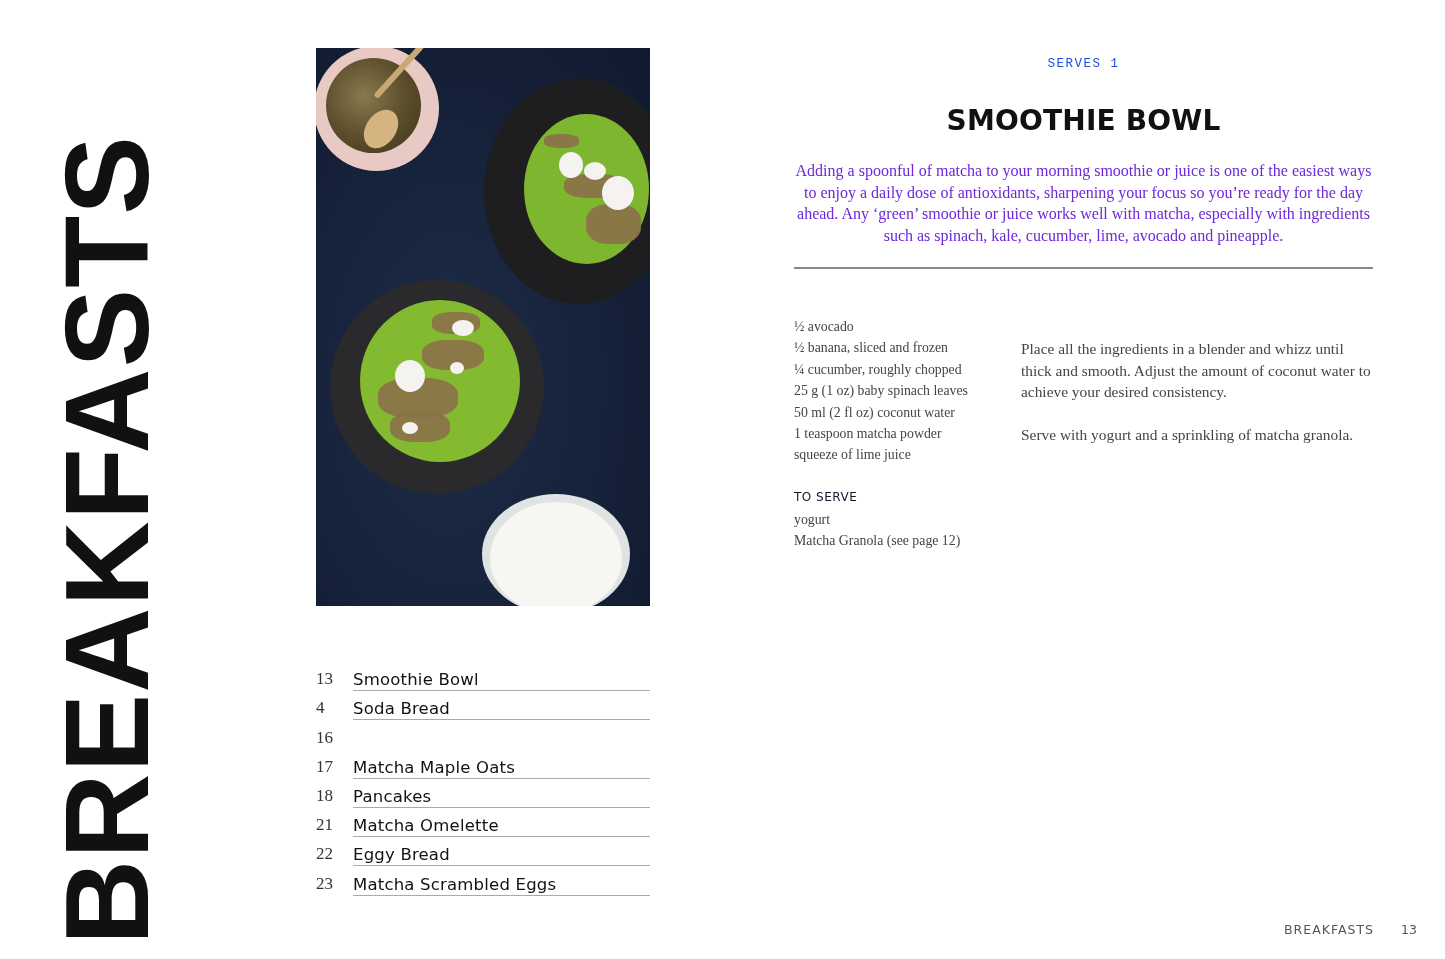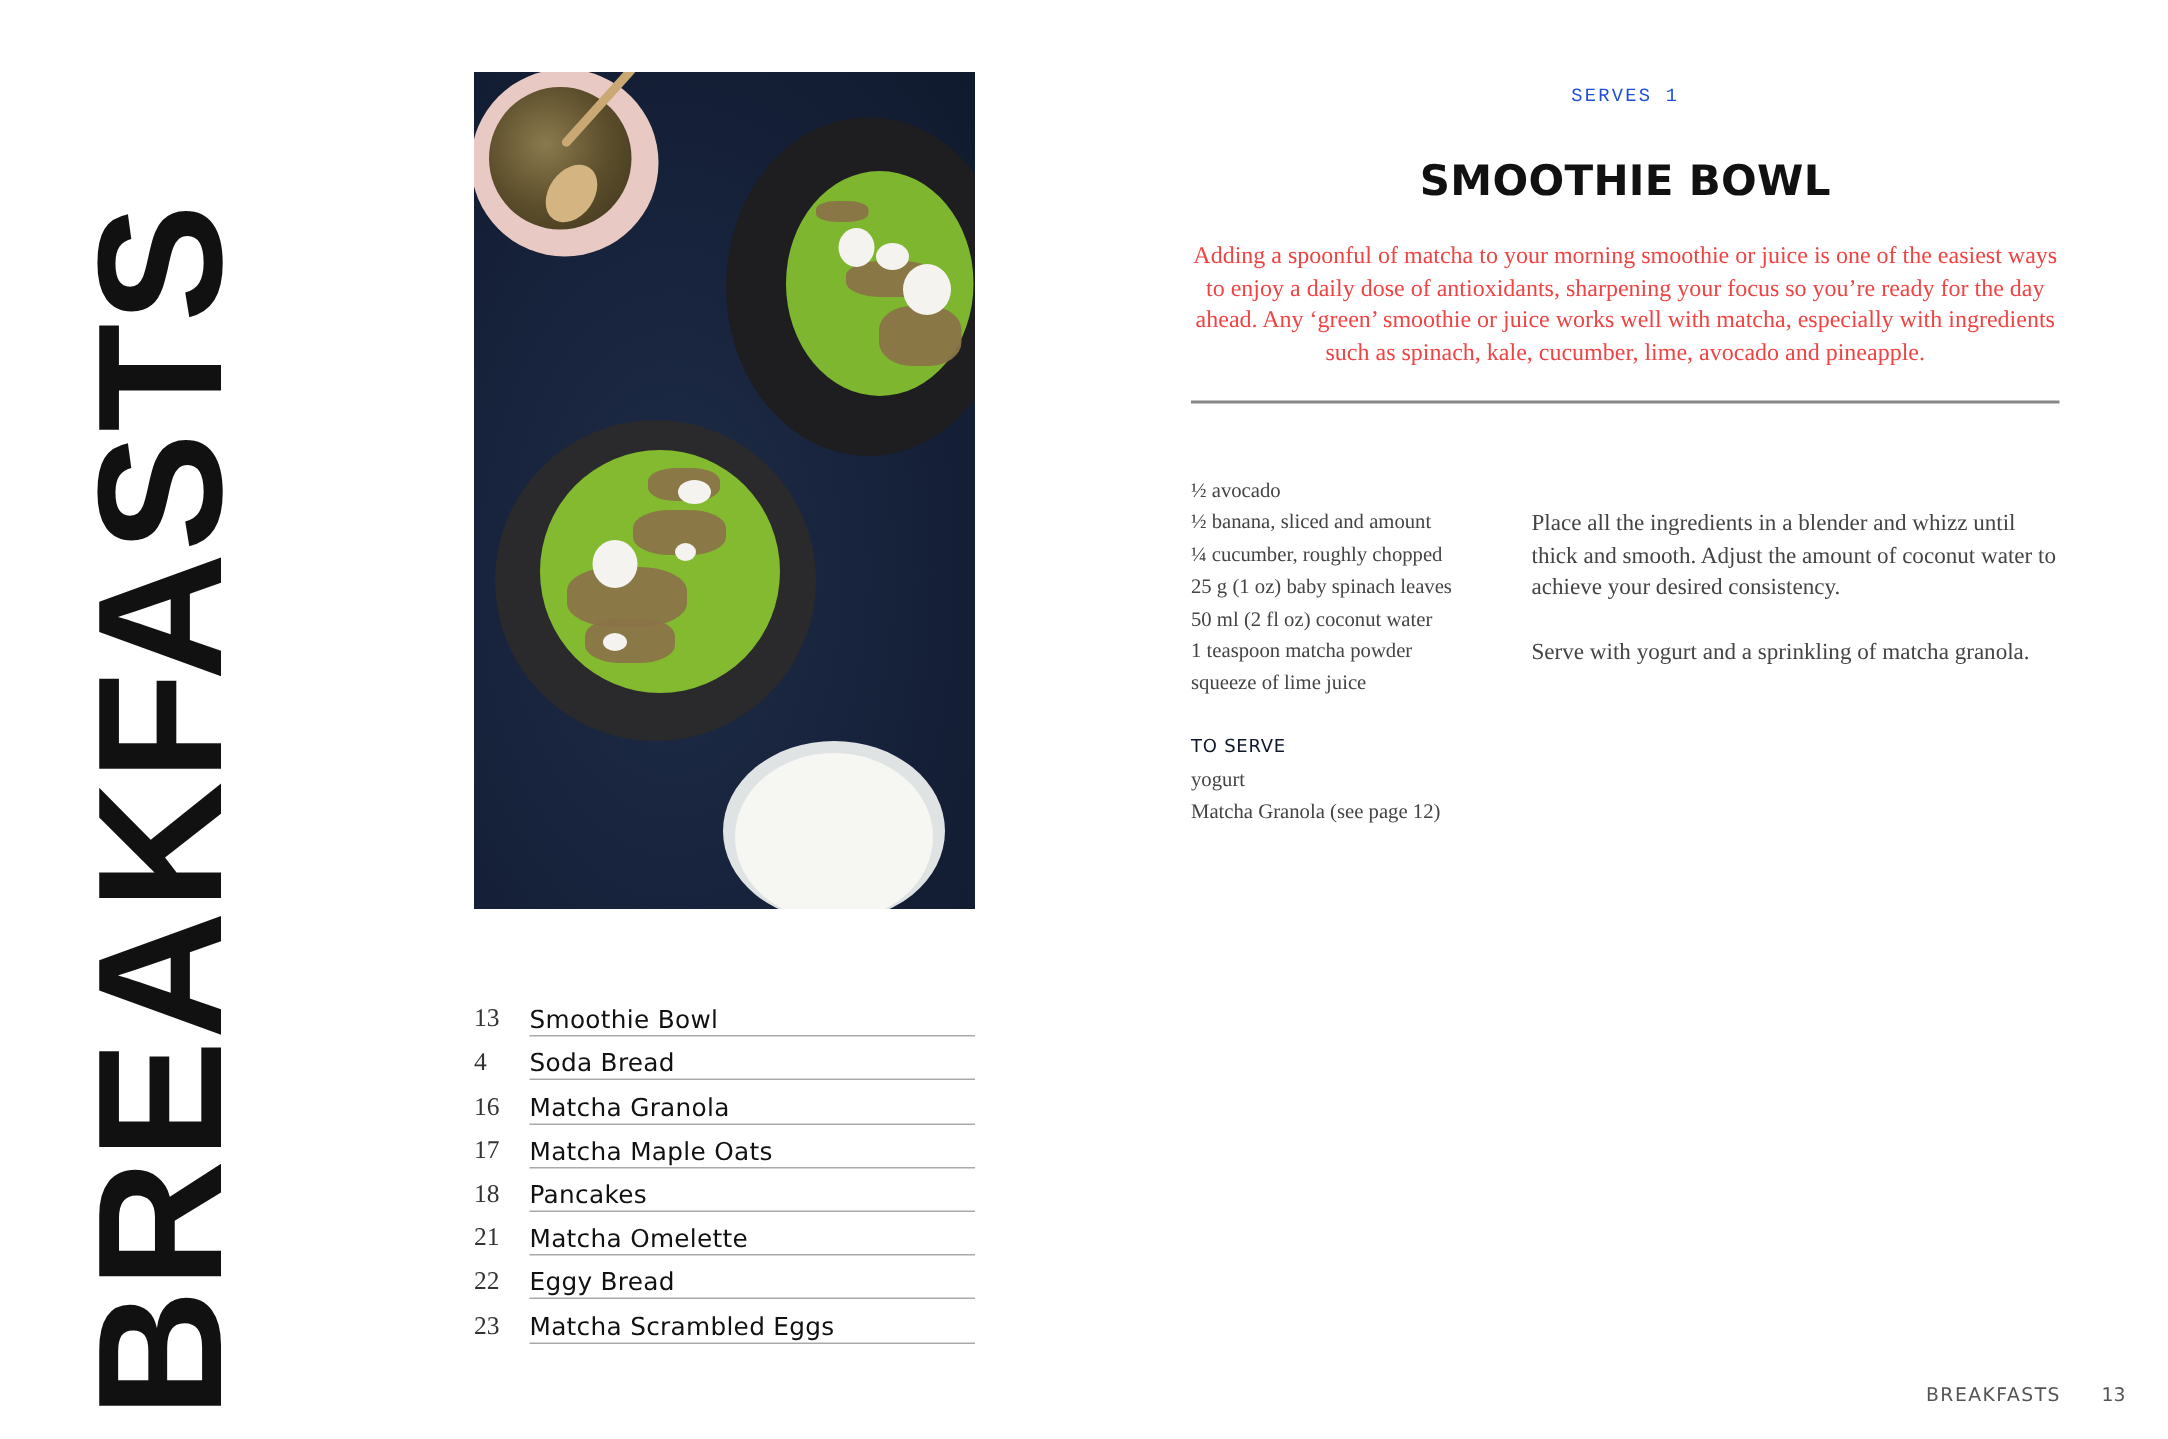--- a/index.html
+++ b/index.html
@@ -41,21 +41,21 @@
   .toc-row { display:flex; align-items:flex-end; height:29.2px; }
   .toc-num { width:37px; font-family:"Liberation Serif", serif; font-size:17px; color:#333; padding-bottom:2px; }
   .toc-title { flex:1; font-family:"DejaVu Sans", sans-serif; font-size:16.5px; font-weight:500; color:#111;
     border-bottom:1.5px solid #aaa; padding-bottom:1px; letter-spacing:0.2px; }
 
   .serves { position:absolute; left:794px; width:579px; top:57px; text-align:center;
     font-family:Liberation Mono, monospace; font-size:12.5px; letter-spacing:1.5px; color:#1d4ed8; }
   .recipe-title { position:absolute; left:794px; width:579px; top:104px; text-align:center;
     font-family:"DejaVu Sans", sans-serif; font-weight:700; font-size:28px; color:#111; letter-spacing:0.2px; }
   .intro { position:absolute; left:794px; width:579px; top:160px; text-align:center;
-    font-family:"Liberation Serif", serif; font-size:16px; line-height:21.5px; color:#ef4444; }
+    font-family:"Liberation Serif", serif; font-size:16px; line-height:21.5px; color:#6d28d9; }
   .rule { position:absolute; left:794px; width:579px; top:267px; height:0; border-top:2px solid #888; }
 
   .ingredients { position:absolute; left:794px; top:316px; width:210px;
     font-family:"Liberation Serif", serif; font-size:13.8px; line-height:21.4px; color:#444; }
   .ingredients .gap { height:21.4px; }
   .to-serve { font-family:"DejaVu Sans", sans-serif; font-size:12px; letter-spacing:0.5px; color:#0f172a; }
   .method { position:absolute; left:1021px; top:310px; width:354px;
     font-family:"Liberation Serif", serif; font-size:15.4px; line-height:21.5px; color:#444;margin-top:28px; }
   .method p { margin:0 0 21.5px 0; }
 
@@ -111,21 +111,20 @@
   <div class="toc-row">
     <span class="toc-num">13</span>
     <span class="toc-title">Smoothie Bowl</span>
   </div>
   <div class="toc-row">
     <span class="toc-num">4</span>
     <span class="toc-title">Soda Bread</span>
   </div>
   <div class="toc-row">
     <span class="toc-num">16</span>
-    <span class="toc-title">Matcha Granola</span>
   </div>
   <div class="toc-row">
     <span class="toc-num">17</span>
     <span class="toc-title">Matcha Maple Oats</span>
   </div>
   <div class="toc-row">
     <span class="toc-num">18</span>
     <span class="toc-title">Pancakes</span>
   </div>
   <div class="toc-row">
@@ -142,21 +141,21 @@
   </div>
 </div>
 
 <div class="serves">SERVES 1</div>
 <div class="recipe-title">SMOOTHIE BOWL</div>
 <div class="intro">Adding a spoonful of matcha to your morning smoothie or juice is one of the easiest ways to enjoy a daily dose of antioxidants, sharpening your focus so you’re ready for the day ahead. Any ‘green’ smoothie or juice works well with matcha, especially with ingredients such as spinach, kale, cucumber, lime, avocado and pineapple.</div>
 <div class="rule"></div>
 
 <div class="ingredients">
   <div>½ avocado</div>
-  <div>½ banana, sliced and amount</div>
+  <div>½ banana, sliced and frozen</div>
   <div>¼ cucumber, roughly chopped</div>
   <div>25 g (1 oz) baby spinach leaves</div>
   <div>50 ml (2 fl oz) coconut water</div>
   <div>1 teaspoon matcha powder</div>
   <div>squeeze of lime juice</div>
   <div class="gap"></div>
   <div class="to-serve">TO SERVE</div>
   <div>yogurt</div>
   <div>Matcha Granola (see page 12)</div>
 </div>

